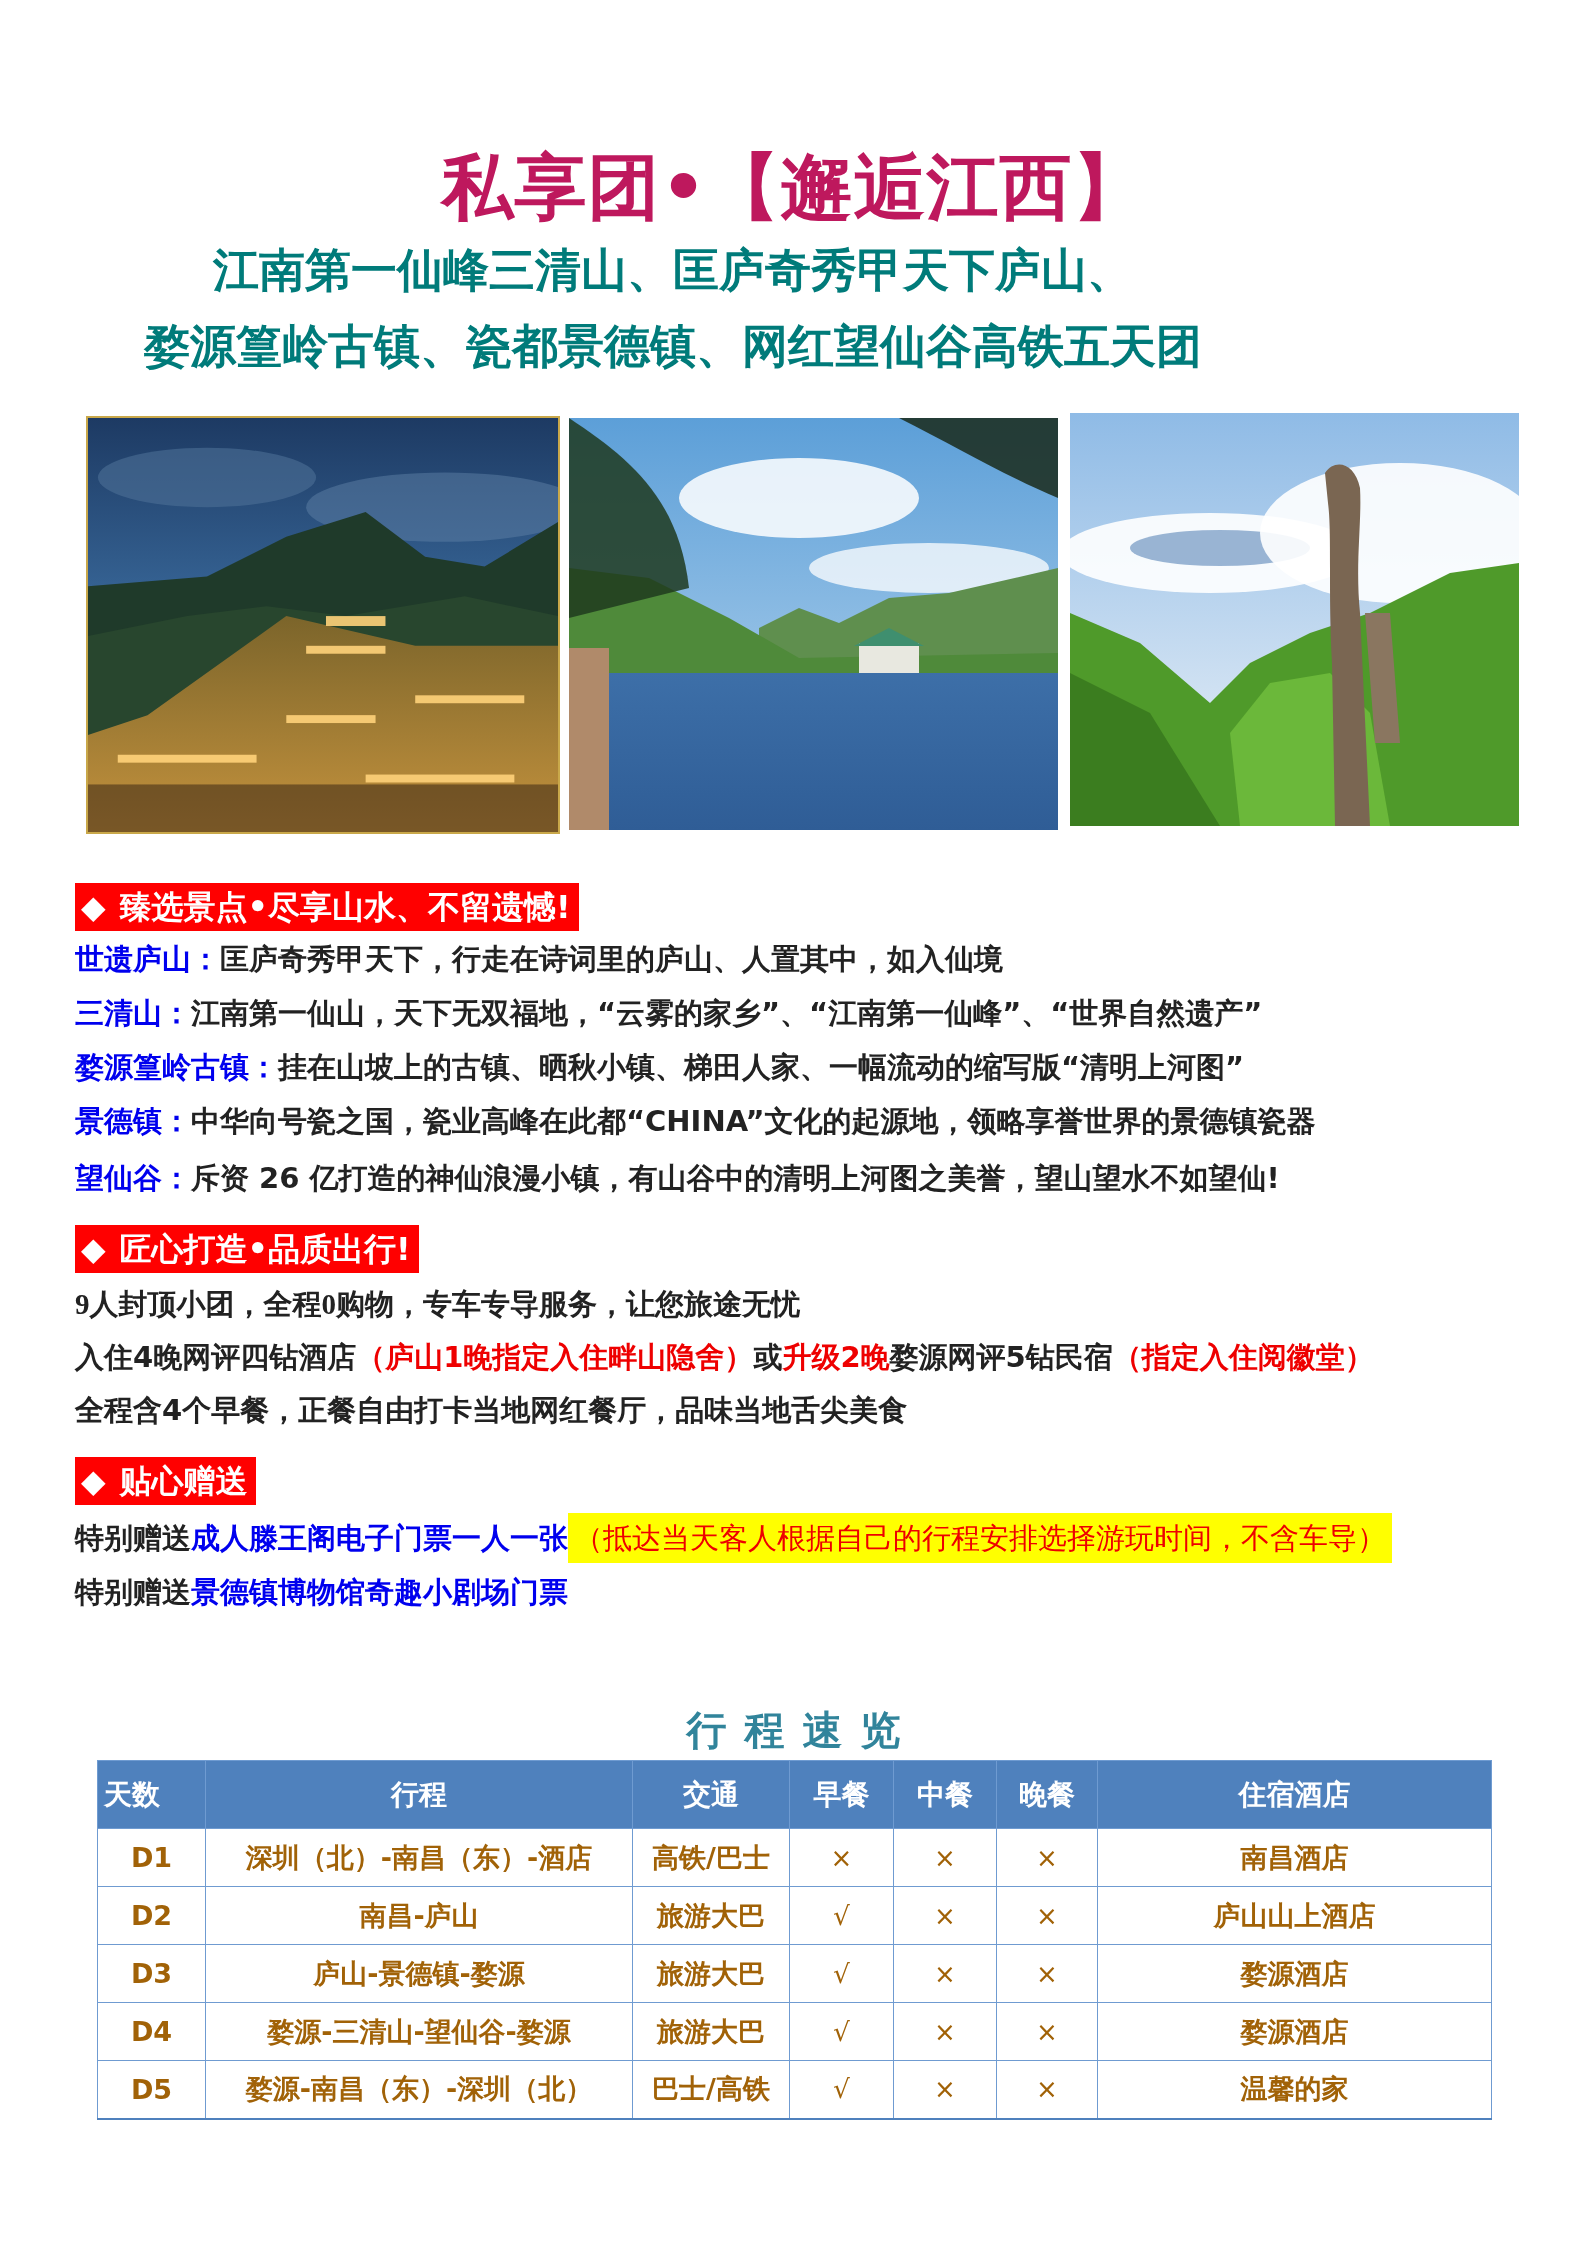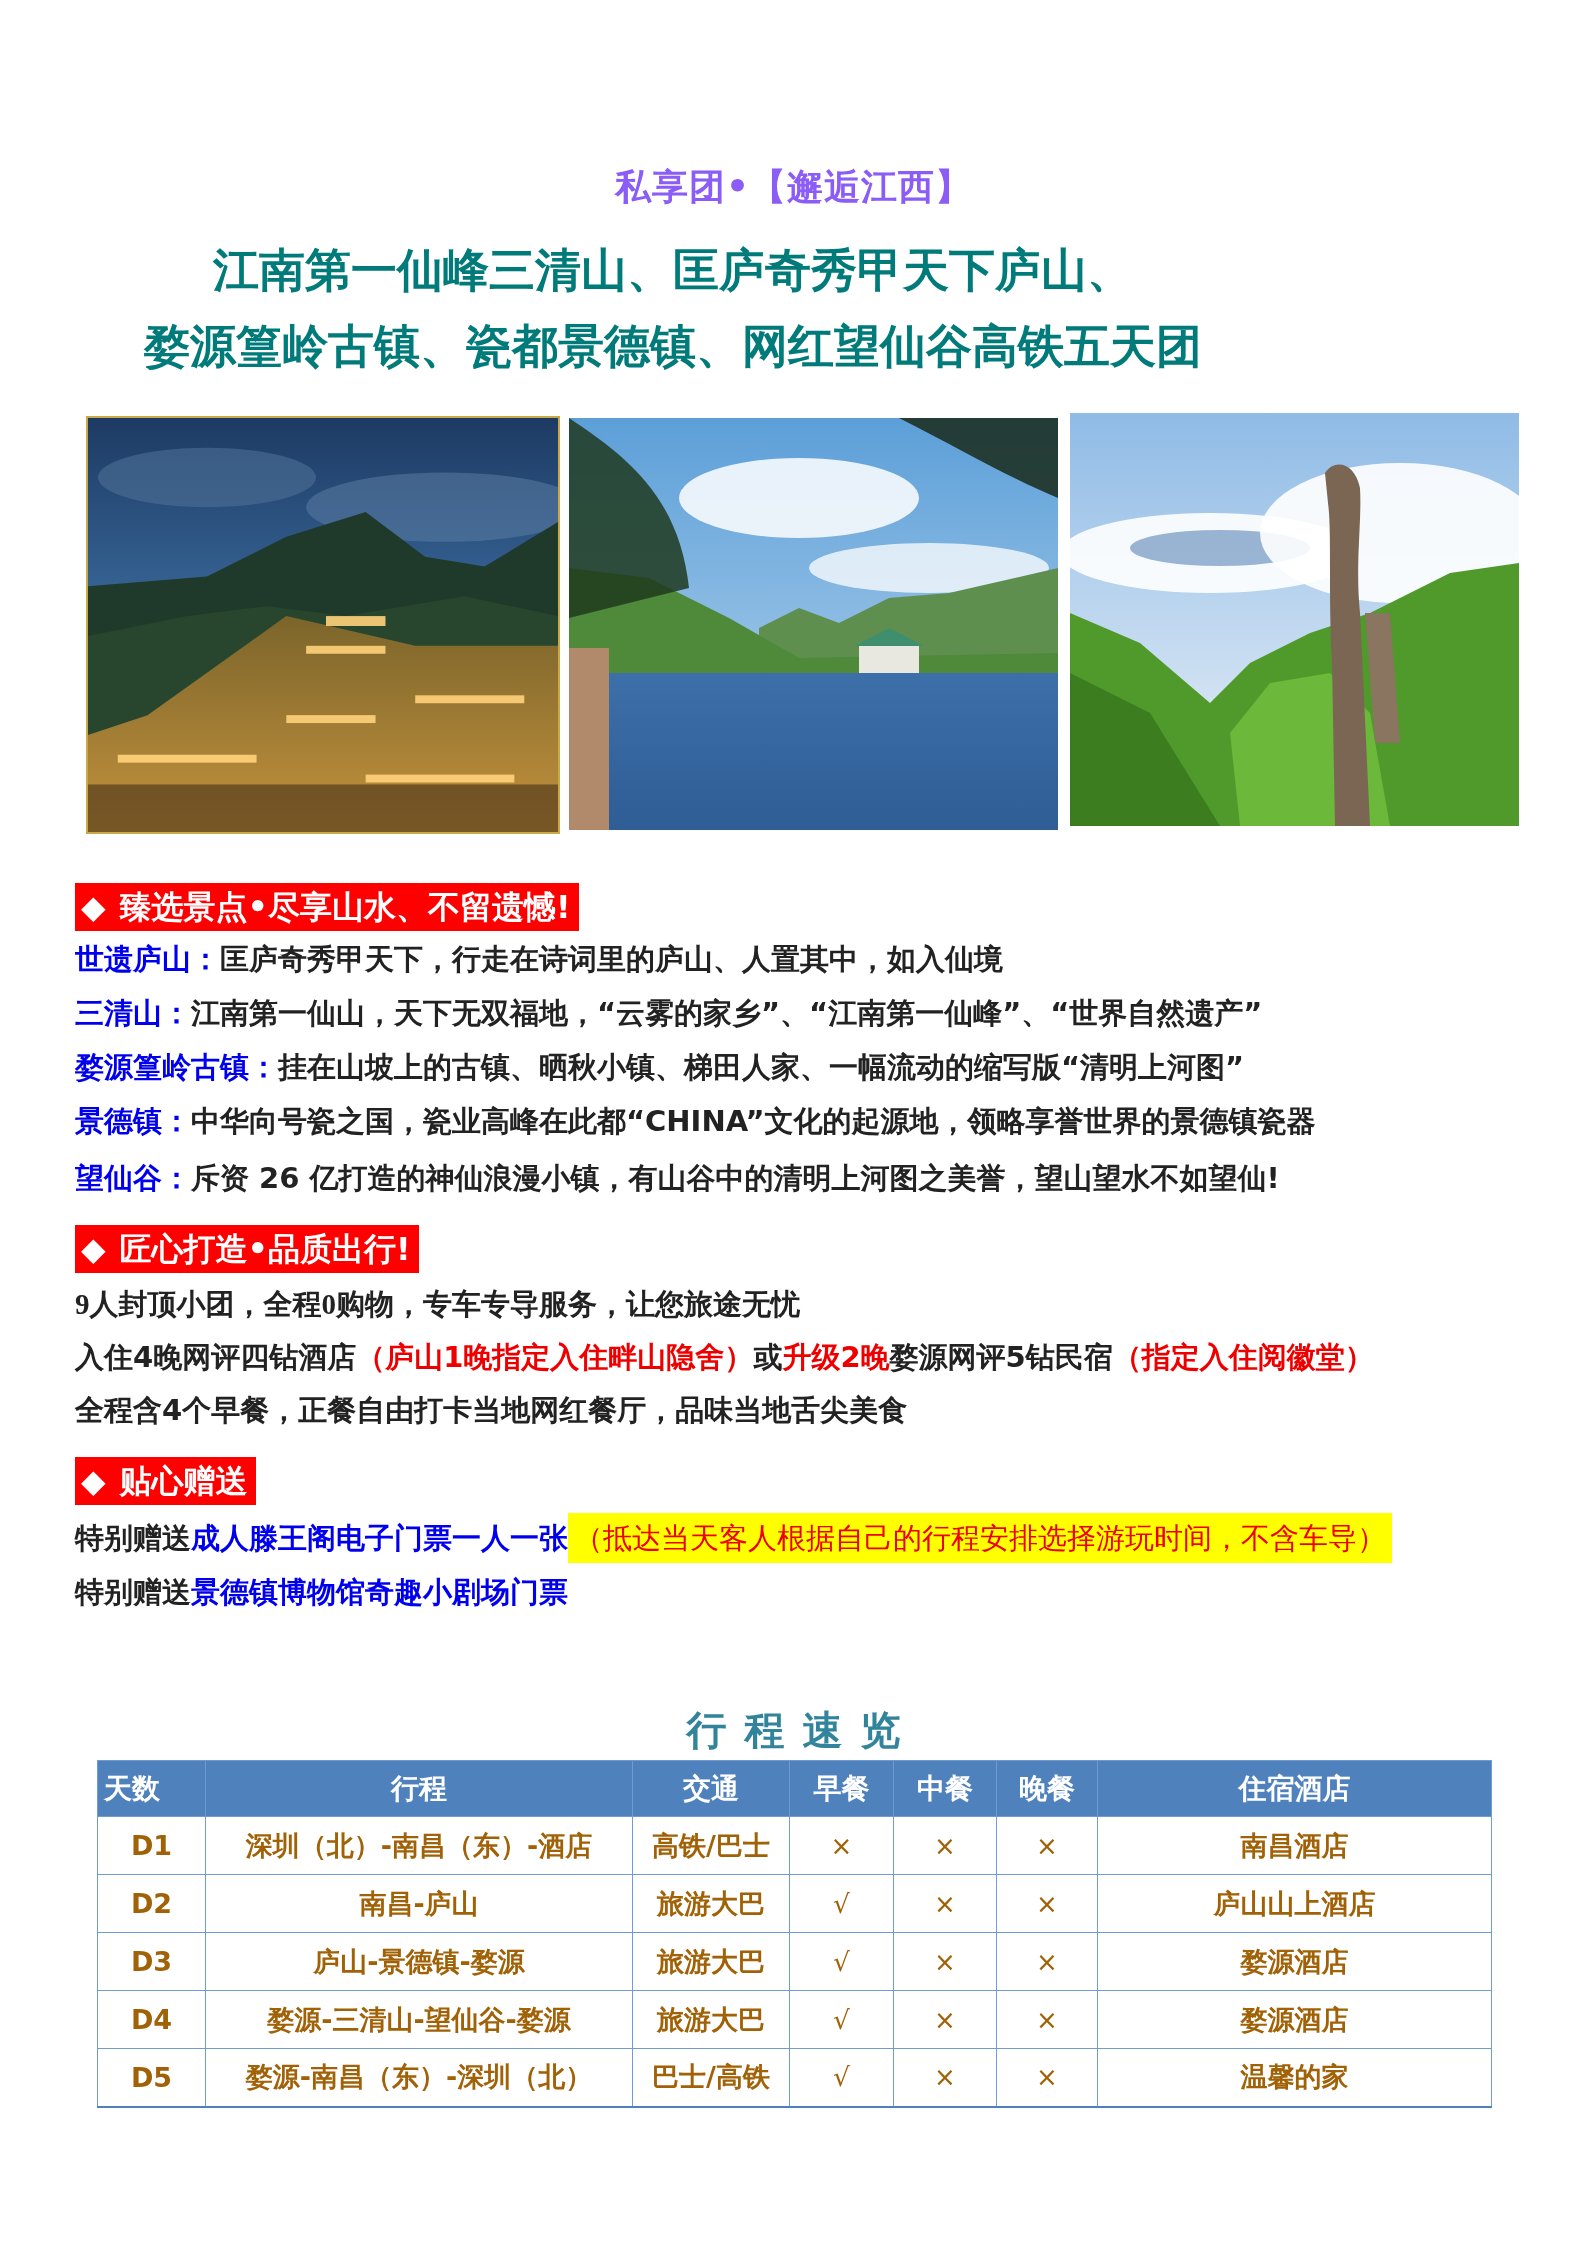--- a/index.html
+++ b/index.html
@@ -1,21 +1,21 @@
 <!DOCTYPE html>
 <html><head>
   <meta charset="utf-8">
   <style>
     * { box-sizing: border-box; margin: 0; padding: 0; }
     html, body { width: 1587px; height: 2245px; background: #ffffff; overflow: hidden; }
     body { position: relative; font-family: "DejaVu Sans", "Liberation Sans", sans-serif; color: #222; }
 
     .title-main {
       position: absolute; left: 0; width: 1587px; top: 152px; text-align: center;
-      font-size: 36px; font-weight: bold; color: #8b5cf6; letter-spacing: 1px; line-height: 70px;
+      font-size: 72px; font-weight: bold; color: #be185d; letter-spacing: 1px; line-height: 70px;
     }
     .subtitle {
       position: absolute; left: 0; width: 1346px; text-align: center;
       font-size: 46px; font-weight: bold; color: #007B7A; line-height: 64px;
     }
     .subtitle.l1 { top: 238px; }
     .subtitle.l2 { top: 314px; }
 
     .photo { position: absolute; overflow: hidden; }
     .photo svg { width: 100%; height: 100%; display: block; }
@@ -43,21 +43,21 @@
       padding-left: 18px;
     }
     table.itin {
       position: absolute; left: 97px; top: 1760px; width: 1394px; border-collapse: collapse;
       table-layout: fixed;
     }
     table.itin th, table.itin td {
       border: 1.5px solid #6f9bd1; text-align: center; font-weight: bold; font-size: 27px;
       white-space: nowrap;
     }
-    table.itin th { background: #4F81BD; color: #fff; height: 56px; font-size: 28px; }
+    table.itin th { background: #4F81BD; color: #fff; height: 68px; font-size: 28px; }
     table.itin th:first-child { text-align: left; padding-left: 6px; }
     table.itin td { height: 58px; color: #a16207; }
     table.itin td.meal { font-weight: normal; font-size: 26px; }
     table.itin tr:last-child td { border-bottom: 2.5px solid #4F81BD; }
   </style>
 </head>
 <body>
 
 <div class="title-main">私享团•【邂逅江西】</div>
 <div class="subtitle l1">江南第一仙峰三清山、匡庐奇秀甲天下庐山、</div>

